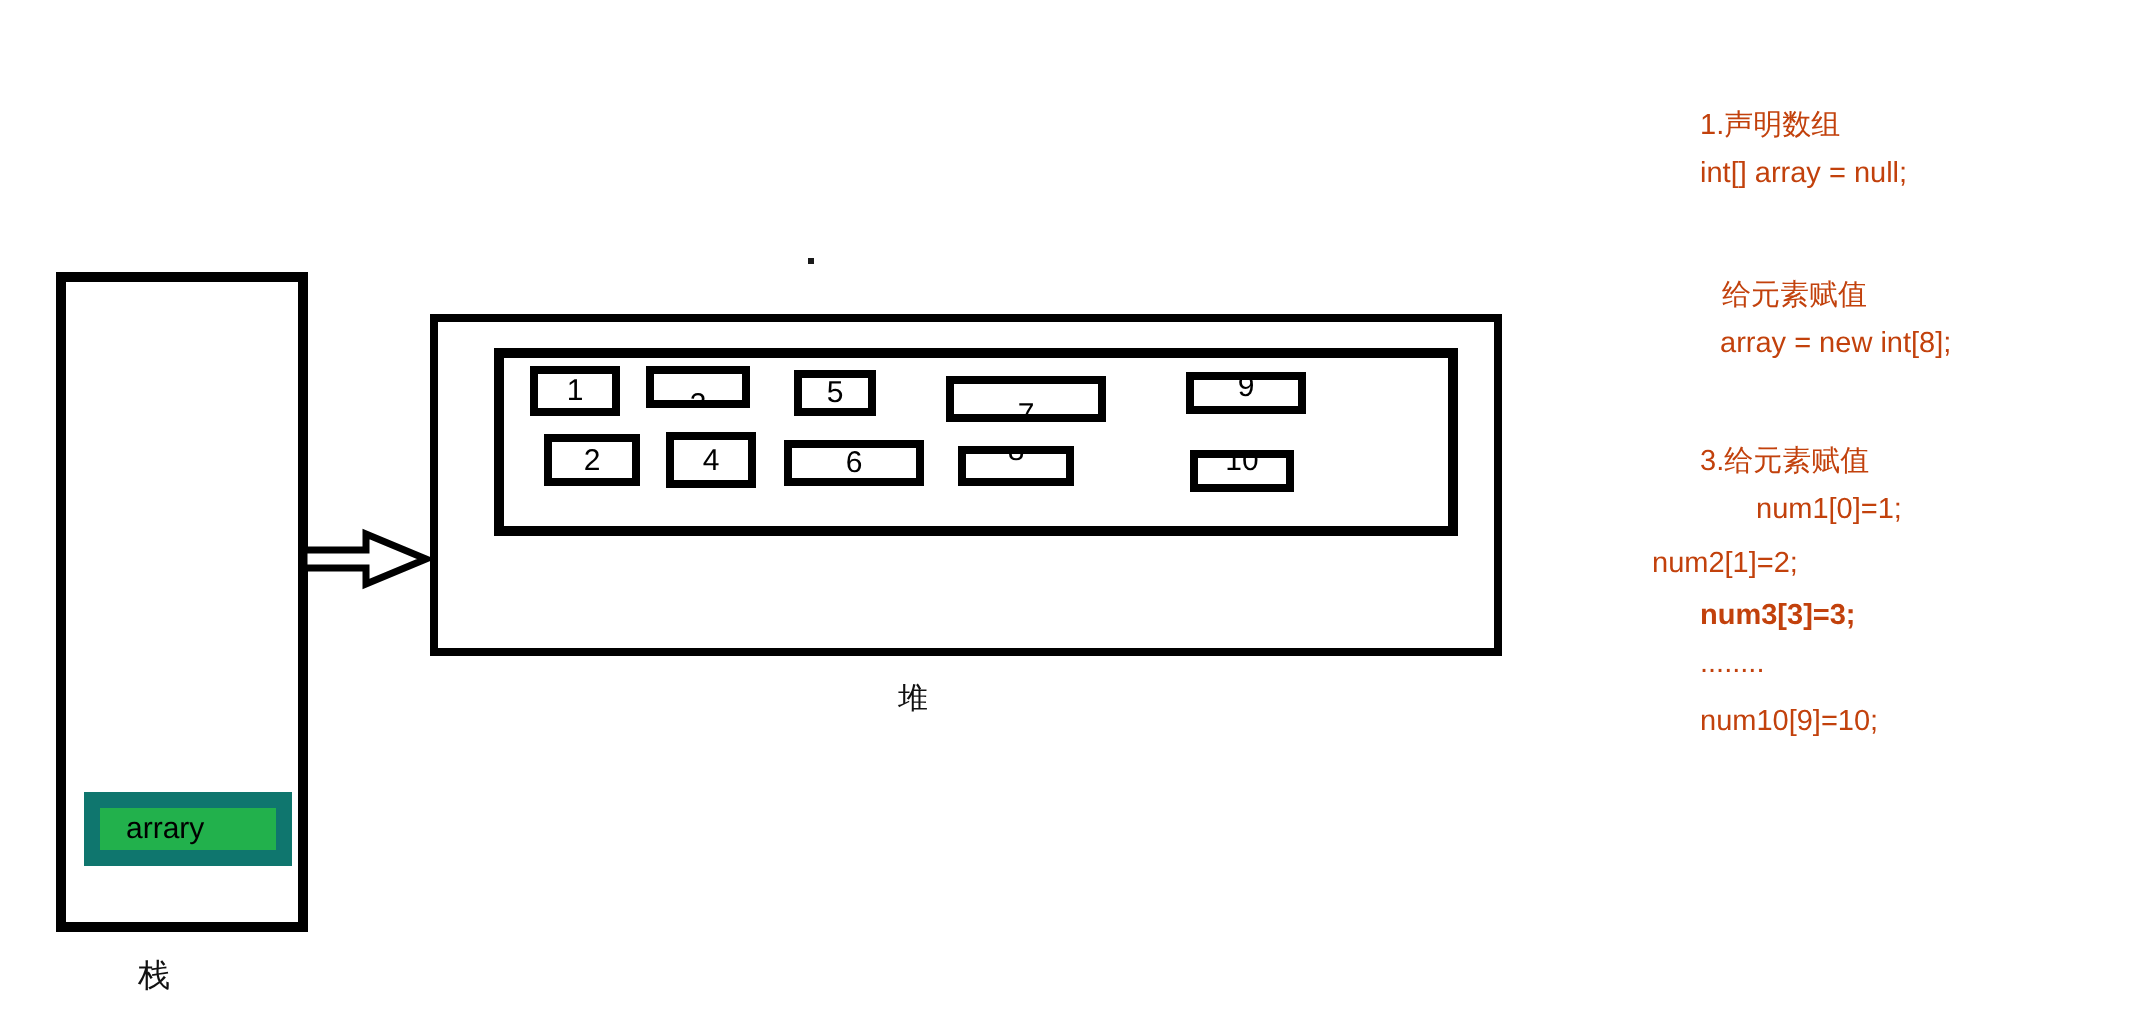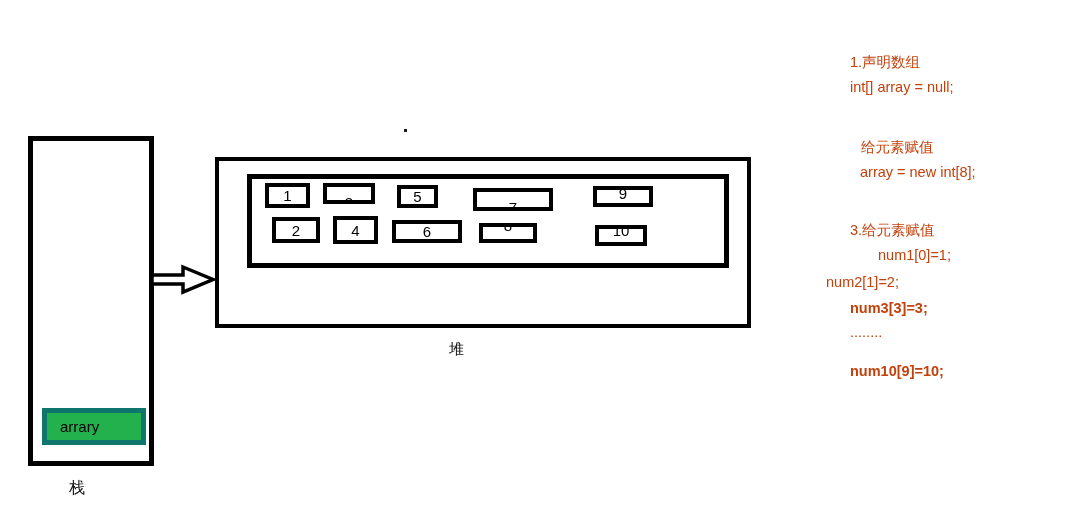--- a/index.html
+++ b/index.html
@@ -6,21 +6,21 @@
   html,body { background:#fff; }
   .canvas {
     position:relative; width:1068px; height:518px; background:#ffffff;
     font-family:"Liberation Sans","DejaVu Sans",sans-serif; color:#111;
     overflow:hidden;
   }
   .abs { position:absolute; }
 
   
   .stack-box  { left:28px;  top:136px; width:126px; height:330px; border:5px solid #000; background:#fff; }
-  .var-box    { left:42px;  top:408px; width:104px; height:37px;  border:5px solid #0f766e; background:#22B14C;
+  .var-box    { left:42px;  top:396px; width:104px; height:37px;  border:8px solid #0f766e; background:#22B14C;
                 display:flex; align-items:center; padding-left:13px; font-size:15px; color:#000; }
   .stack-label{ left:69px;  top:478px; font-size:16px; }
 
   
   .arrow { left:150px; top:262px; width:68px; height:36px; }
 
   
   .heap-box  { left:215px; top:157px; width:536px; height:171px; border:4px solid #000; background:#fff; }
   .inner-box { left:247px; top:174px; width:482px; height:94px;  border:5px solid #000; background:#fff; }
   .heap-label{ left:449px; top:340px; font-size:15px; }
@@ -51,21 +51,21 @@
   .note { position:absolute; font-size:14.5px; white-space:pre; color:#c2410c; }
   .nl0 { left:850px; top:53px;  }
   .nl1 { left:850px; top:79px;text-align:center;  }
   .nl2 { left:861px; top:138px; }
   .nl3 { left:860px; top:164px; }
   .nl4 { left:850px; top:221px; }
   .nl5 { left:878px; top:247px; }
   .nl6 { left:826px; top:274px; }
   .nl7 { left:850px; top:300px;font-weight:bold; }
   .nl8 { left:850px; top:324px; }
-  .nl9 { left:850px; top:363px;font-weight:bold; }
+  .nl9 { left:850px; top:353px; }
 </style>
 </head>
 <body>
 
 <div class="canvas">
 
   <div class="abs stack-box"></div>
   <div class="abs var-box">
     <span>arrary</span>
   </div>

